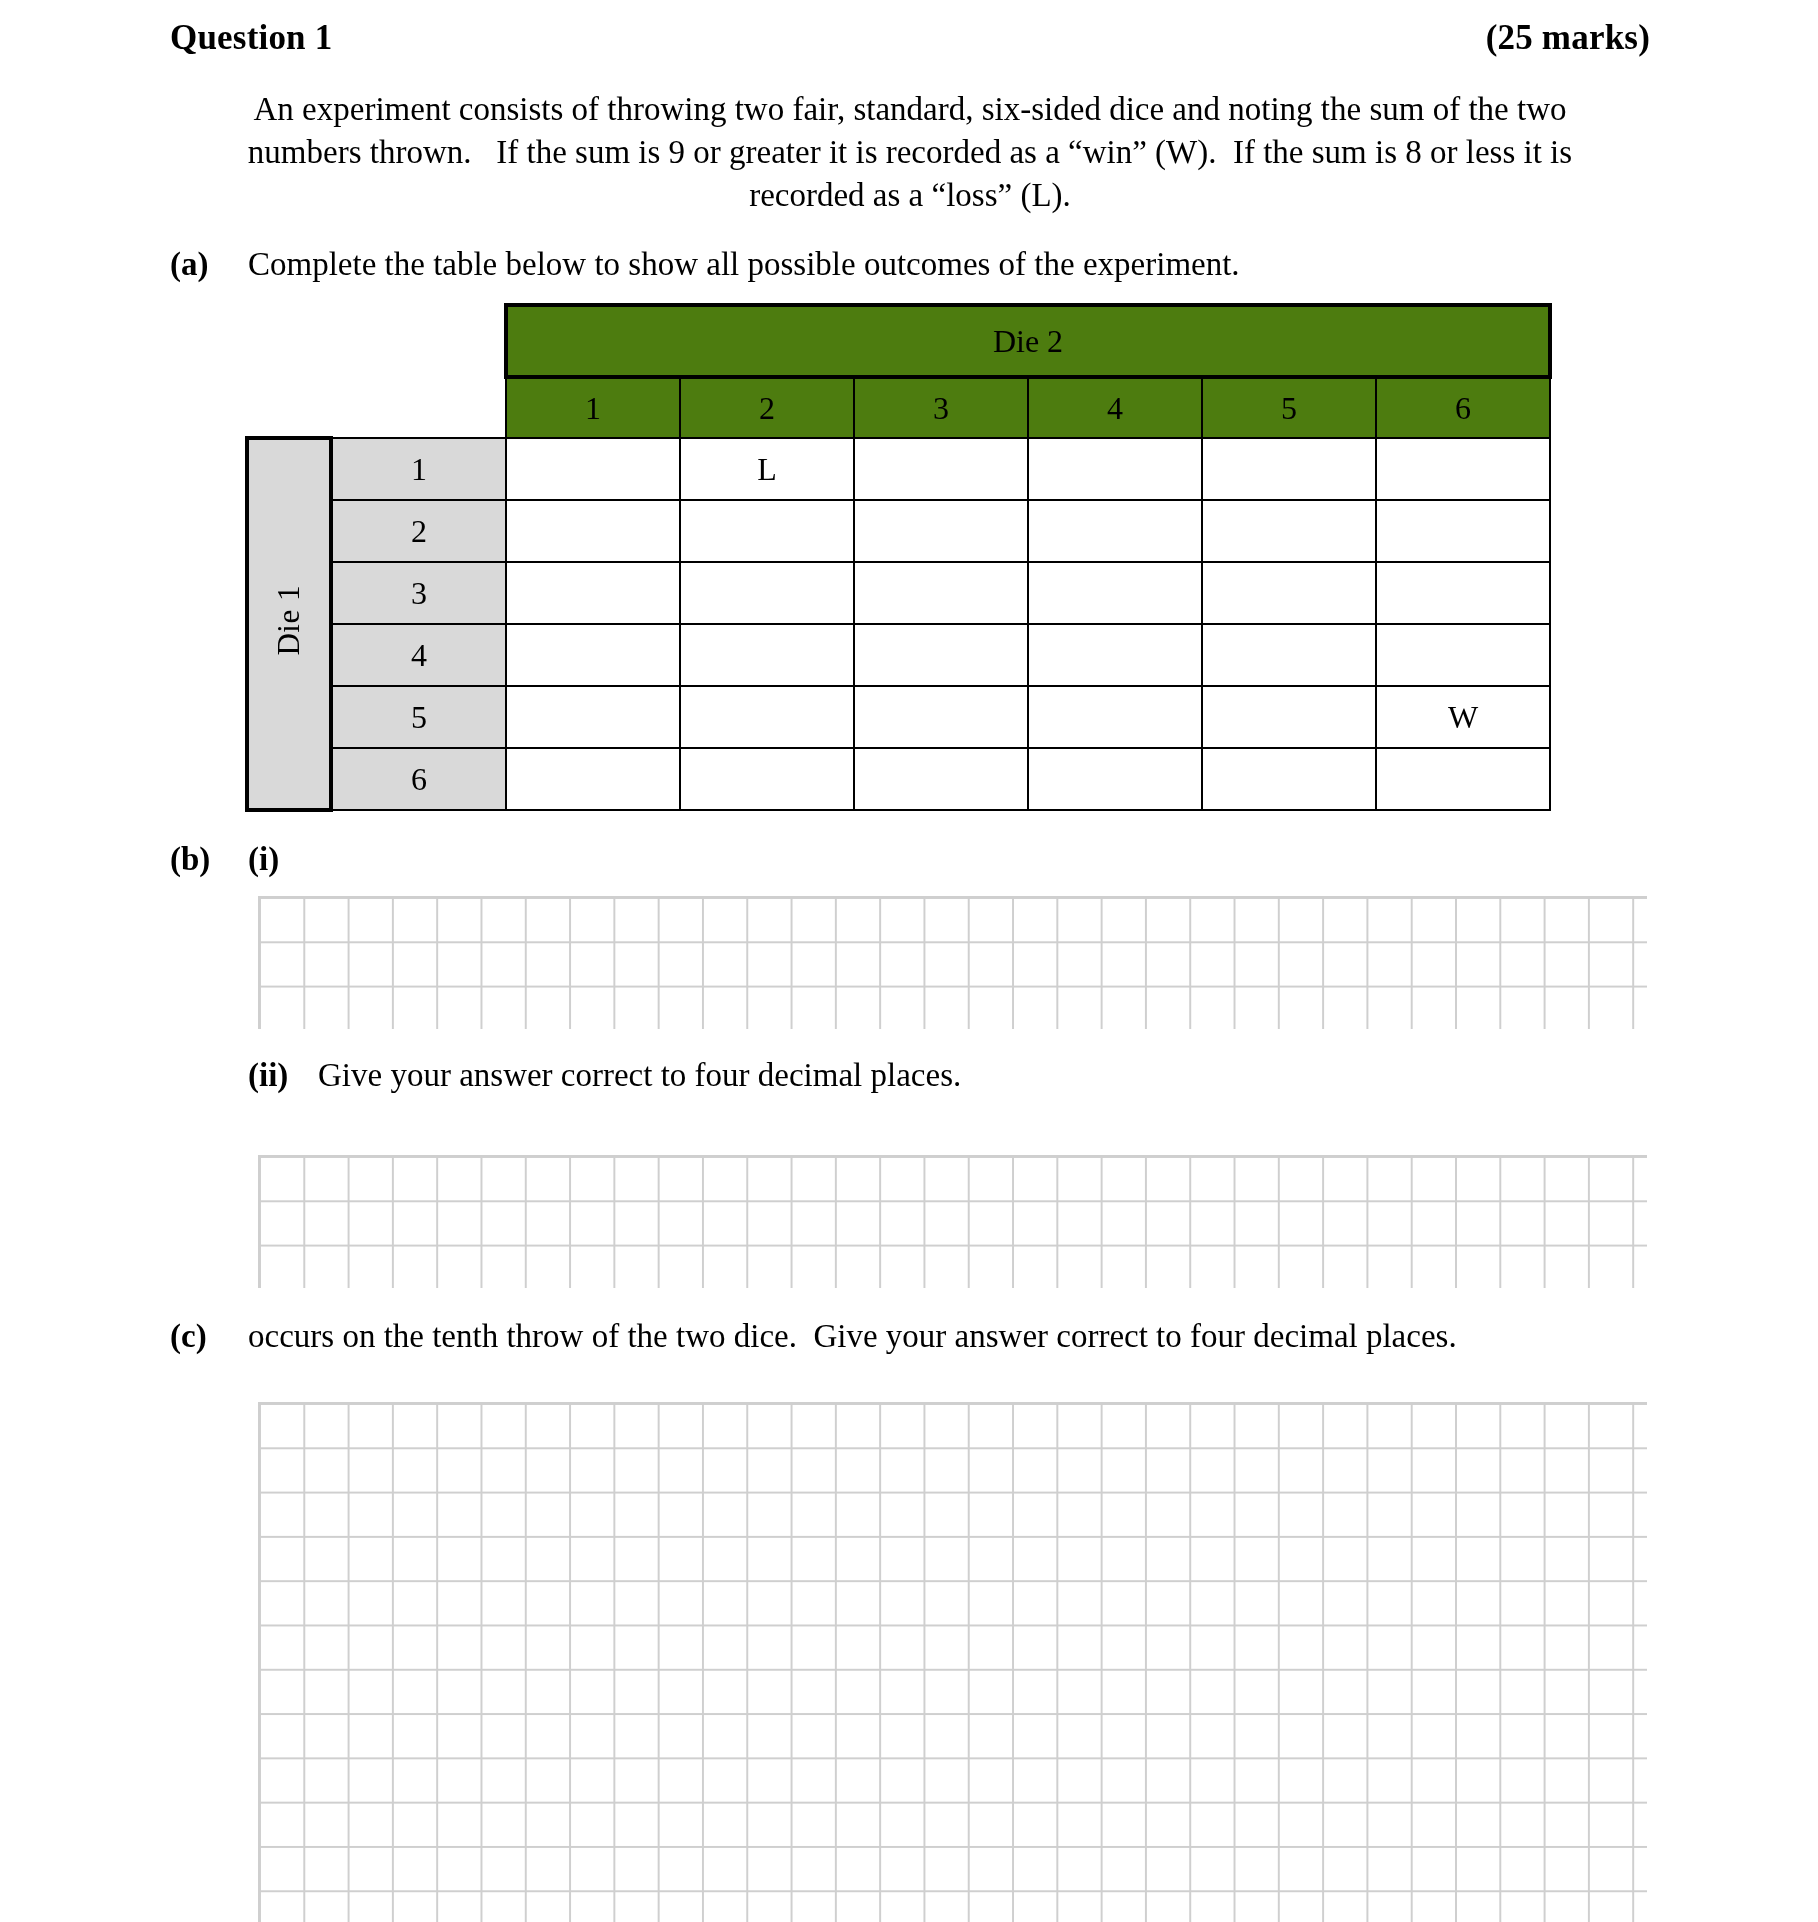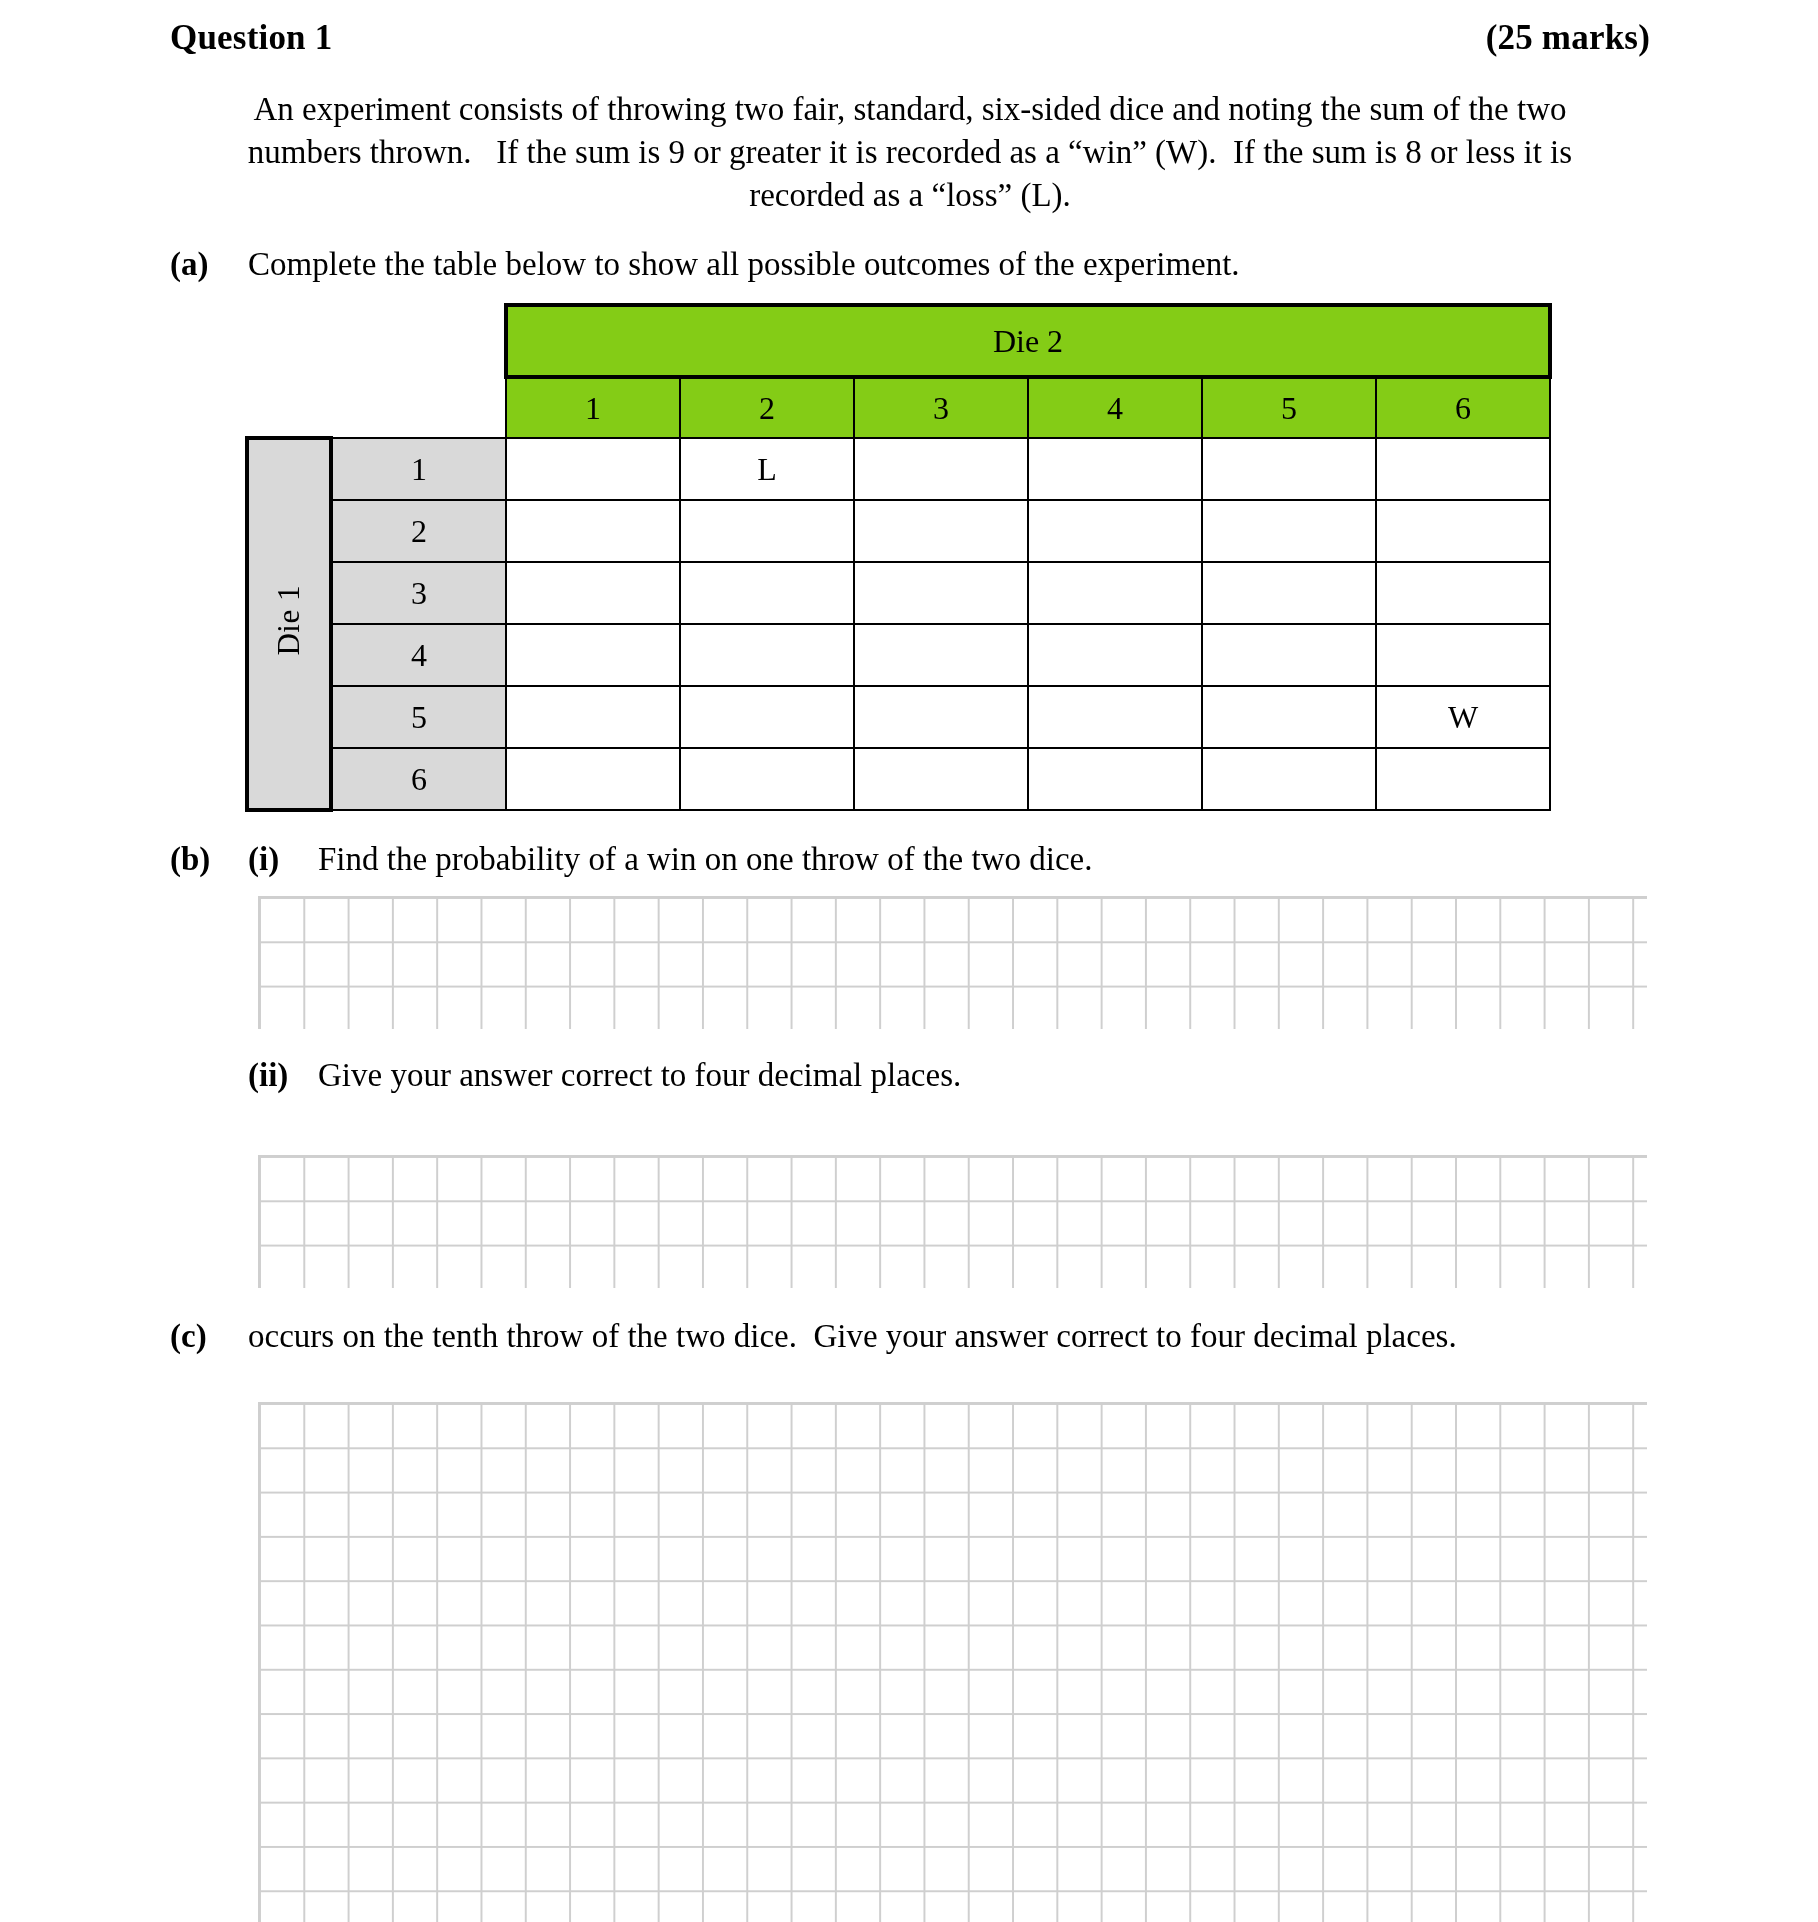--- a/index.html
+++ b/index.html
@@ -85,21 +85,21 @@
   table.outcome td {
     border: 2px solid #000000;
     text-align: center;
     vertical-align: middle;
     padding: 0;
   }
   .c-spacer { width: 80px; border: none !important; background: transparent; }
   .c-die1   { width: 80px; background: #d9d9d9; }
   .c-rowlab { width: 172px; background: #d9d9d9; }
   .c-data   { width: 172px; background: #ffffff; }
-  .hdr-shade { background: #84cc16; }
+  .hdr-shade { background: #4d7c0f; }
   tr.hdr-row td { height: 68px; }
   tr.num-row td { height: 58px; }
   tr.body-row td { height: 60px; }
   .die1-label {
     writing-mode: vertical-rl;
     transform: rotate(180deg);
     display: inline-block;
     font-size: 31px;
     letter-spacing: 0.5px;
   }
@@ -224,21 +224,20 @@
           <td class="c-data"></td>
           <td class="c-data"></td>
         </tr>
       </tbody>
     </table>
   </div>
 
   <div class="part" id="part-b">
     <span class="tag b-tag">(b)</span>
     <span class="tag roman">(i)</span>
-    <span class="body">Find the probability of a win on one throw of the two dice.</span>
   </div>
 
   <div class="answer-grid" id="grid-bi"></div>
 
   <div class="part" id="part-bii">
     <span class="tag roman">(ii)</span>
     <span class="body">
       <span class="ln">Give your answer correct to four decimal places.</span>
     </span>
   </div>

